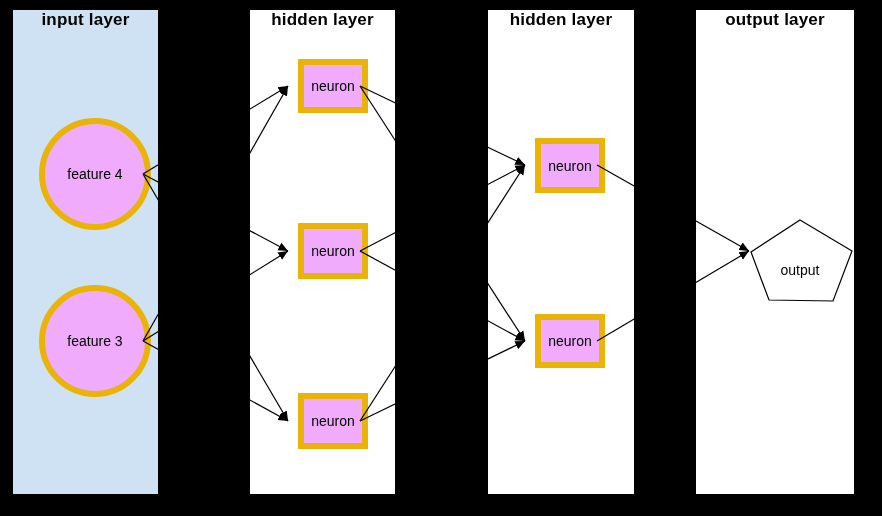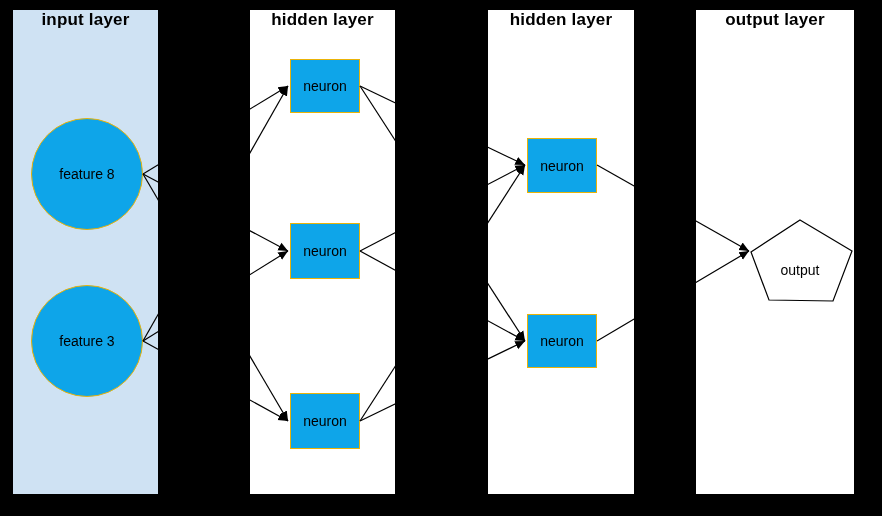--- a/index.html
+++ b/index.html
@@ -33,26 +33,27 @@
   #panel-input  { left: 13px;  width: 145px; background: #cfe2f3; }
   #panel-h1     { left: 250px; width: 145px; background: #ffffff; }
   #panel-h2     { left: 488px; width: 146px; background: #ffffff; }
   #panel-out    { left: 696px; width: 158px; background: #ffffff; }
 
   .node {
     position: absolute;
     display: flex;
     align-items: center;
     justify-content: center;
-    background: #0ea5e9;
-    border: 1px solid #eab308;
+    background: #f0abfc;
+    border: 6px solid #eab308;
     box-sizing: border-box;
     font-size: 14px;
     color: #000000;
     z-index: 2;
+    margin-left: 8px;
   }
   .node.circle { border-radius: 50%; width: 112px; height: 112px; }
   #node-feature1 { left: 31px; top: 118px; }
   #node-feature2 { left: 31px; top: 285px; }
 
   .node.rect { width: 70px; }
   #node-h1n1 { left: 290px; top: 59px;  height: 54px; }
   #node-h1n2 { left: 290px; top: 223px; height: 56px; }
   #node-h1n3 { left: 290px; top: 393px; height: 56px; }
   #node-h2n1 { left: 527px; top: 138px; height: 55px; }
@@ -93,21 +94,21 @@
     <div class="panel-title">hidden layer</div>
   </div>
   <div class="panel" id="panel-h2">
     <div class="panel-title">hidden layer</div>
   </div>
   <div class="panel" id="panel-out">
     <div class="panel-title">output layer</div>
   </div>
 
   <div class="node circle" id="node-feature1">
-    <span>feature 8</span>
+    <span>feature 4</span>
   </div>
   <div class="node circle" id="node-feature2">
     <span>feature 3</span>
   </div>
 
   <div class="node rect" id="node-h1n1">
     <span>neuron</span>
   </div>
   <div class="node rect" id="node-h1n2">
     <span>neuron</span>

